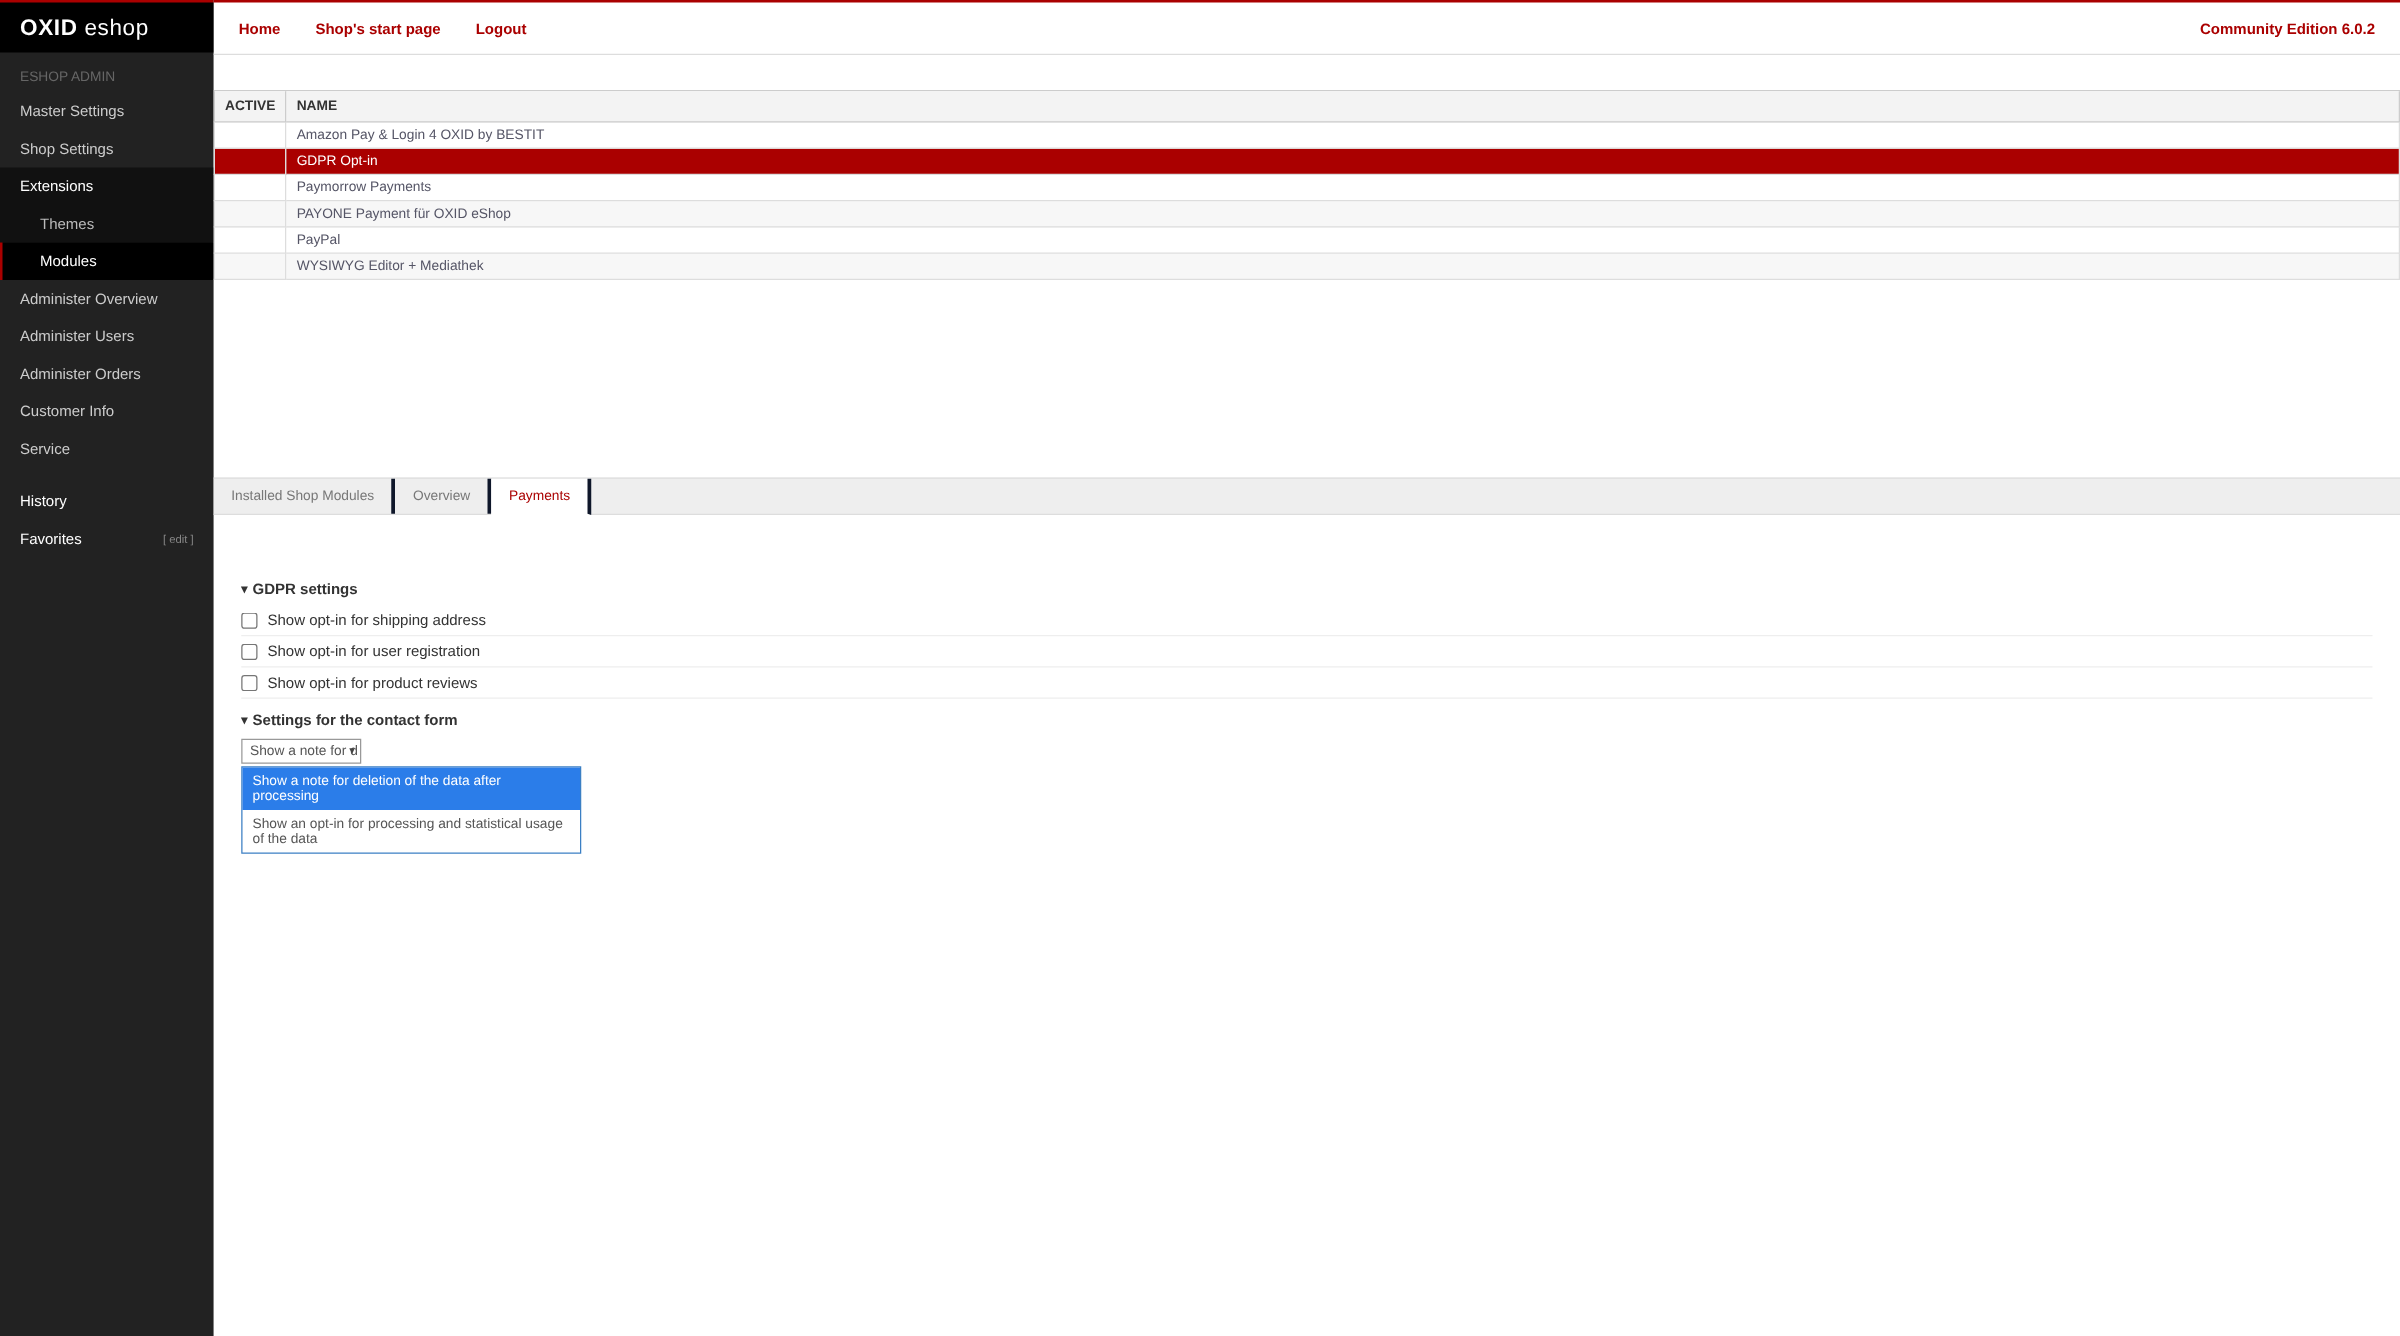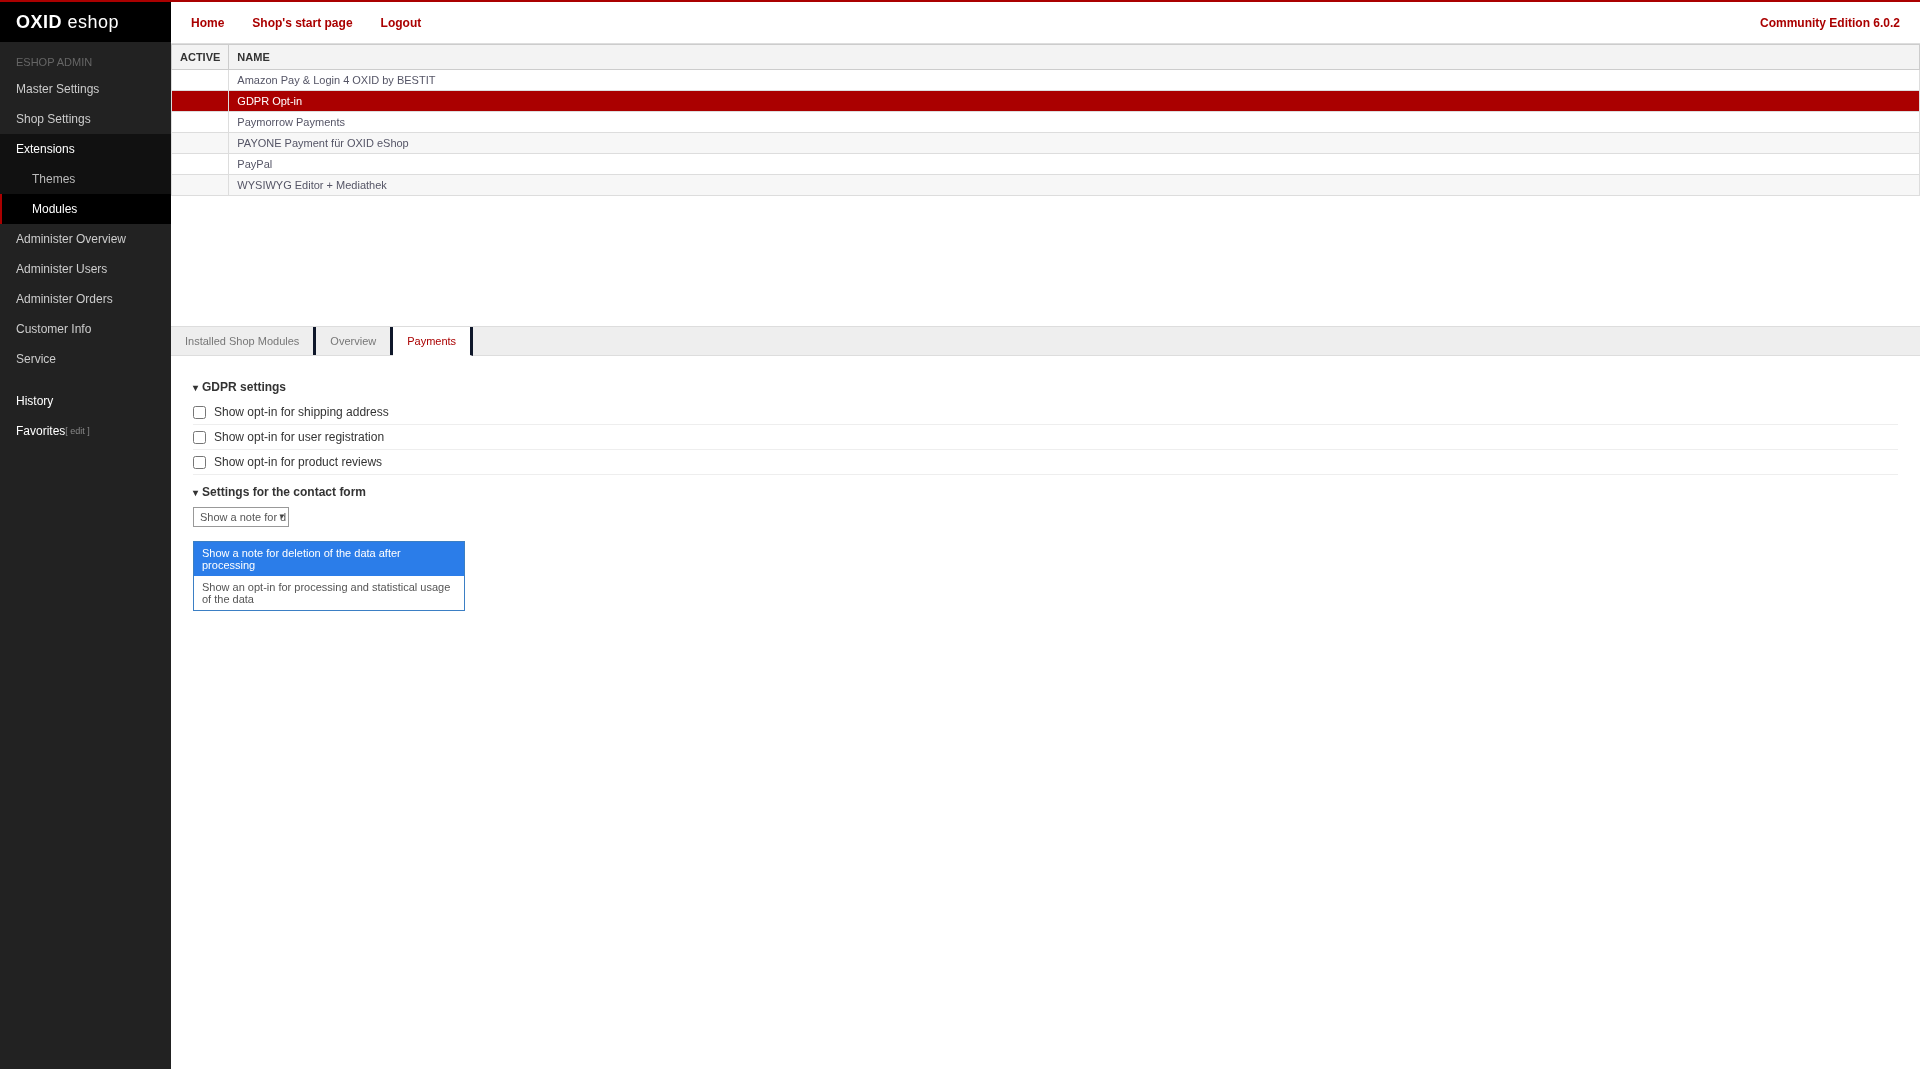--- a/index.html
+++ b/index.html
@@ -10,26 +10,26 @@
 .sidebar { width: 171px; background: #222; color: #aaa; flex-shrink: 0; }
 .logo-bar { background: #000; height: 42px; display: flex; align-items: center; padding: 0 16px; border-top: 2px solid #a00; }
 .logo-bar .logo-text { color: #fff; font-size: 18px; font-weight: 300; letter-spacing: 0.5px; }
 .logo-bar .logo-bold { font-weight: 700; }
 .side-section { padding: 14px 16px 6px; font-size: 11px; color: #666; }
 .side-item { display: block; padding: 8px 16px; color: #ccc; font-size: 12px; cursor: pointer; }
 .side-item.group-open { background: #111; color: #fff; }
 .side-sub { padding: 8px 16px 8px 32px; color: #bbb; font-size: 12px; cursor: pointer; background: #111; }
 .side-sub.active { background: #000; color: #fff; border-left: 2px solid #a00; padding-left: 30px; }
 .side-item.history, .side-item.favorites { color: #fff; }
-.fav-row { display: flex; align-items: center; padding: 8px 16px; }
+.fav-row { display: flex; justify-content: space-between; align-items: center; padding: 8px 16px; }
 .fav-row .lbl { color: #fff; font-size: 12px; cursor: pointer; }
 .fav-row .edit { color: #888; font-size: 9px; cursor: pointer; }
 
 
-.main { flex: 1; display: flex; flex-direction: column; background: #fff; min-width: 0; }
+.main { flex: 1; display: flex; flex-direction: column; background: #fff; min-width: 0; gap: 28px; }
 .topbar { height: 44px; border-top: 2px solid #a00; border-bottom: 1px solid #ddd; display: flex; align-items: center; padding: 0 20px; justify-content: space-between; }
 .topnav { display: flex; gap: 28px; }
 .topnav a { color: #a00; font-weight: bold; font-size: 12px; text-decoration: none; cursor: pointer; }
 .edition { color: #a00; font-weight: bold; font-size: 12px; }
 
 
 .list-wrap { border-top: 1px solid #ccc; }
 .tbl { width: 100%; border-collapse: collapse; }
 .tbl th { background: #f3f3f3; border: 1px solid #ccc; border-top: none; padding: 6px 8px; text-align: left; font-size: 11px; color: #333; font-weight: bold; }
 .tbl td { border: 1px solid #ddd; padding: 4px 8px; font-size: 11px; color: #666; }
@@ -48,21 +48,21 @@
 .group-title { font-weight: bold; font-size: 12px; margin: 10px 0 6px; display: flex; align-items: center; gap: 4px; cursor: pointer; }
 .group-title::before { content: "▾"; font-size: 10px; }
 .opt-row { display: flex; align-items: center; gap: 8px; padding: 5px 0; border-bottom: 1px solid #eee; }
 .opt-row label { font-size: 12px; color: #333; }
 .opt-row input[type=checkbox] { width: 13px; height: 13px; }
 
 
 .select-wrap { position: relative; margin-top: 8px; width: 96px; border-radius: 10px; }
 .select-box { border: 1px solid #999; padding: 3px 18px 3px 6px; font-size: 11px; color: #555; position: relative; cursor: pointer; white-space: nowrap; overflow: hidden; text-overflow: clip; background: #fff; }
 .select-box::after { content: "▾"; position: absolute; right: 4px; top: 3px; font-size: 9px; color: #444; }
-.dropdown { position: absolute; top: 34px; left: 0; width: 272px; border: 1px solid #3b7fc4; background: #fff; z-index: 10; }
+.dropdown { position: absolute; top: 22px; left: 0; width: 272px; border: 1px solid #3b7fc4; background: #fff; z-index: 10; }
 .dropdown .dd-item { padding: 5px 8px; font-size: 11px; color: #555; cursor: pointer; }
 .dropdown .dd-item.sel { background: #2b7de9; color: #fff; }
 </style>
 </head>
 <body>
 
 <div class="app">
 
   <aside class="sidebar">
     <div class="logo-bar">

